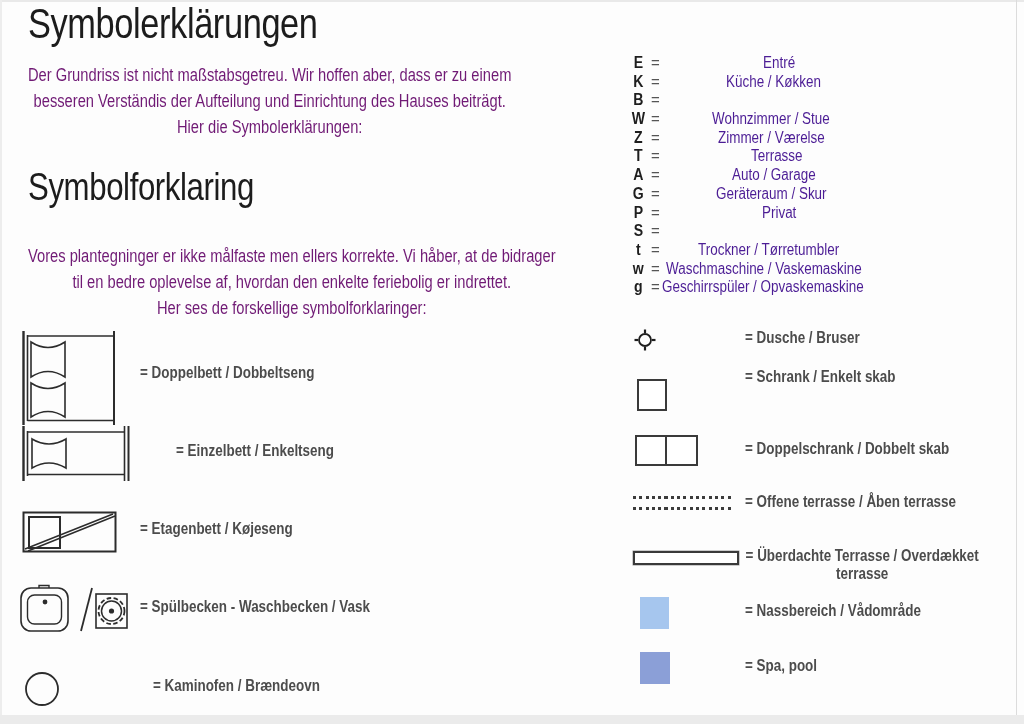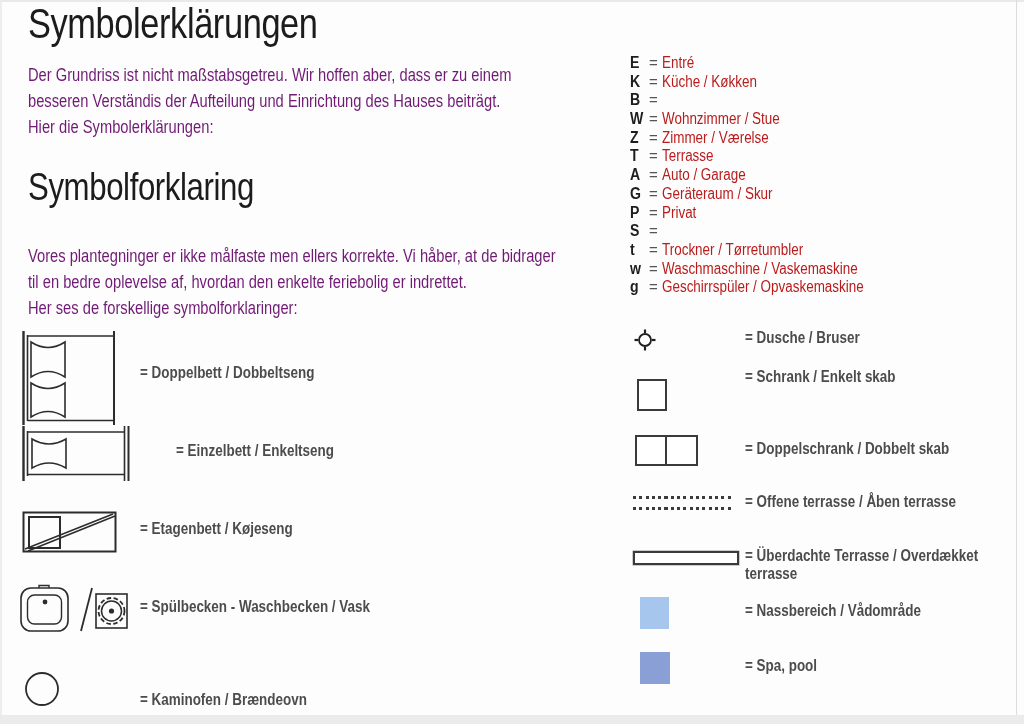--- a/index.html
+++ b/index.html
@@ -4,21 +4,21 @@
 <style>
   * { margin:0; padding:0; box-sizing:border-box; }
   html,body { width:1024px; height:724px; }
   body {
     font-family:"Liberation Sans", sans-serif;
     background:#ffffff;
     position:relative;
     overflow:hidden;
     color:#3f3f3f;
   }
-  .page { position:absolute; inset:0; background:#fdfdfd; }
+  .page { position:absolute; inset:0; background:#fdfdfd;text-align:center; }
   .edge-top    { position:absolute; left:0; top:0; width:100%; height:2px; background:#e9e9e9; }
   .edge-left   { position:absolute; left:0; top:0; width:2px; height:100%; background:#ededed; }
   .edge-right  { position:absolute; left:1016px; top:0; width:1px; height:716px; background:#dcdcdc; }
   .edge-bottom { position:absolute; left:0; top:715px; width:100%; height:9px; background:#ebebeb; }
 
   .cond { display:inline-block; transform:scaleX(0.84); transform-origin:0 50%; white-space:pre-line; }
   .cond-block { display:inline-block; transform:scaleX(0.84); transform-origin:0 0; white-space:pre-line; }
 
   .h1 { position:absolute; left:28px; top:-2px; font-size:43px; line-height:50px;
         color:#1c1c1c; font-weight:400; letter-spacing:-0.5px;
@@ -28,21 +28,21 @@
         transform:scaleX(0.80); transform-origin:0 0; white-space:nowrap; }
   .para { position:absolute; left:28px; font-size:17.5px; line-height:26px; color:#701a75; }
   .para-de { top:62px; }
   .para-da { top:228px;margin-top:15px; }
 
   
   .abbr-list { position:absolute; left:630px; top:54px; }
   .abbr-row { display:grid; grid-template-columns:19px 13px auto; height:18.7px; align-items:baseline; }
   .abbr-letter { font-weight:700; color:#1e1e1e; font-size:16px; transform:scaleX(0.88); transform-origin:0 50%; }
   .abbr-eq { color:#555; font-size:15px; }
-  .abbr-label { font-size:16px; color:#b91c1c; white-space:nowrap; }
+  .abbr-label { font-size:16px; color:#4c1d95; white-space:nowrap; }
 
   
   .sym-label { position:absolute; font-size:16px; color:#4c4c4c; white-space:nowrap;font-weight:bold; }
   .left-label { left:140px; }
   .right-label { left:745px; }
 
   .icon-abs { position:absolute; }
   svg { display:block; }
 
   .cabinet-single { position:absolute; left:637px; top:379px; width:30px; height:32px;
@@ -216,21 +216,21 @@
   </div>
   <div class="sym-label left-label" style="top:598px;">
     <span class="cond">= Spülbecken - Waschbecken / Vask</span>
   </div>
 
   <div class="icon-abs" style="left:24px; top:671px;">
     <svg width="36" height="36" viewBox="0 0 36 36" fill="none" stroke="#2c2c2c" stroke-width="1.8">
       <circle cx="18" cy="18" r="16"></circle>
     </svg>
   </div>
-  <div class="sym-label left-label" style="top:691px;">
+  <div class="sym-label left-label" style="top:677px;margin-left:13px;">
     <span class="cond">= Kaminofen / Brændeovn</span>
   </div>
 
   <div class="icon-abs" style="left:634px; top:329px;">
     <svg width="22" height="22" viewBox="0 0 22 22" fill="none" stroke="#1e1e1e" stroke-width="1.8">
       <circle cx="11" cy="11" r="6"></circle>
       <line x1="11" y1="0.5" x2="11" y2="4" stroke-width="2.2"></line>
       <line x1="11" y1="18" x2="11" y2="21.5" stroke-width="2.2"></line>
       <line x1="0.5" y1="11" x2="4" y2="11" stroke-width="2.2"></line>
       <line x1="18" y1="11" x2="21.5" y2="11" stroke-width="2.2"></line>

